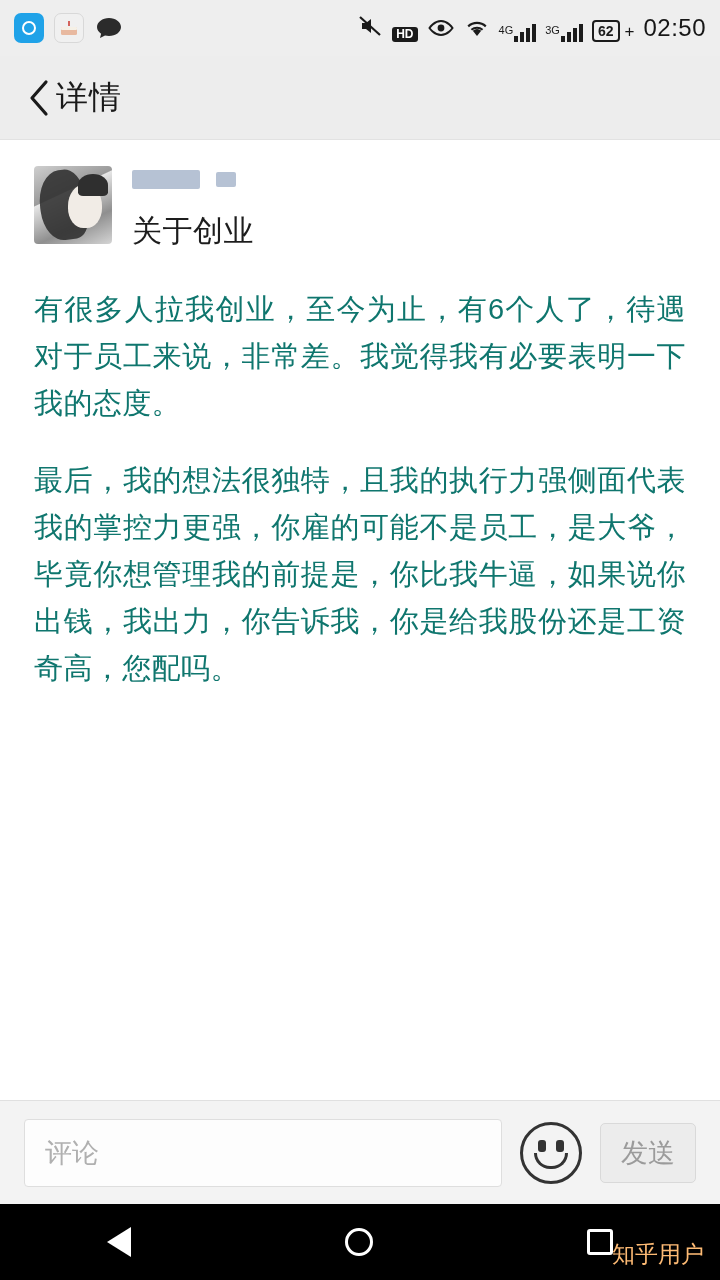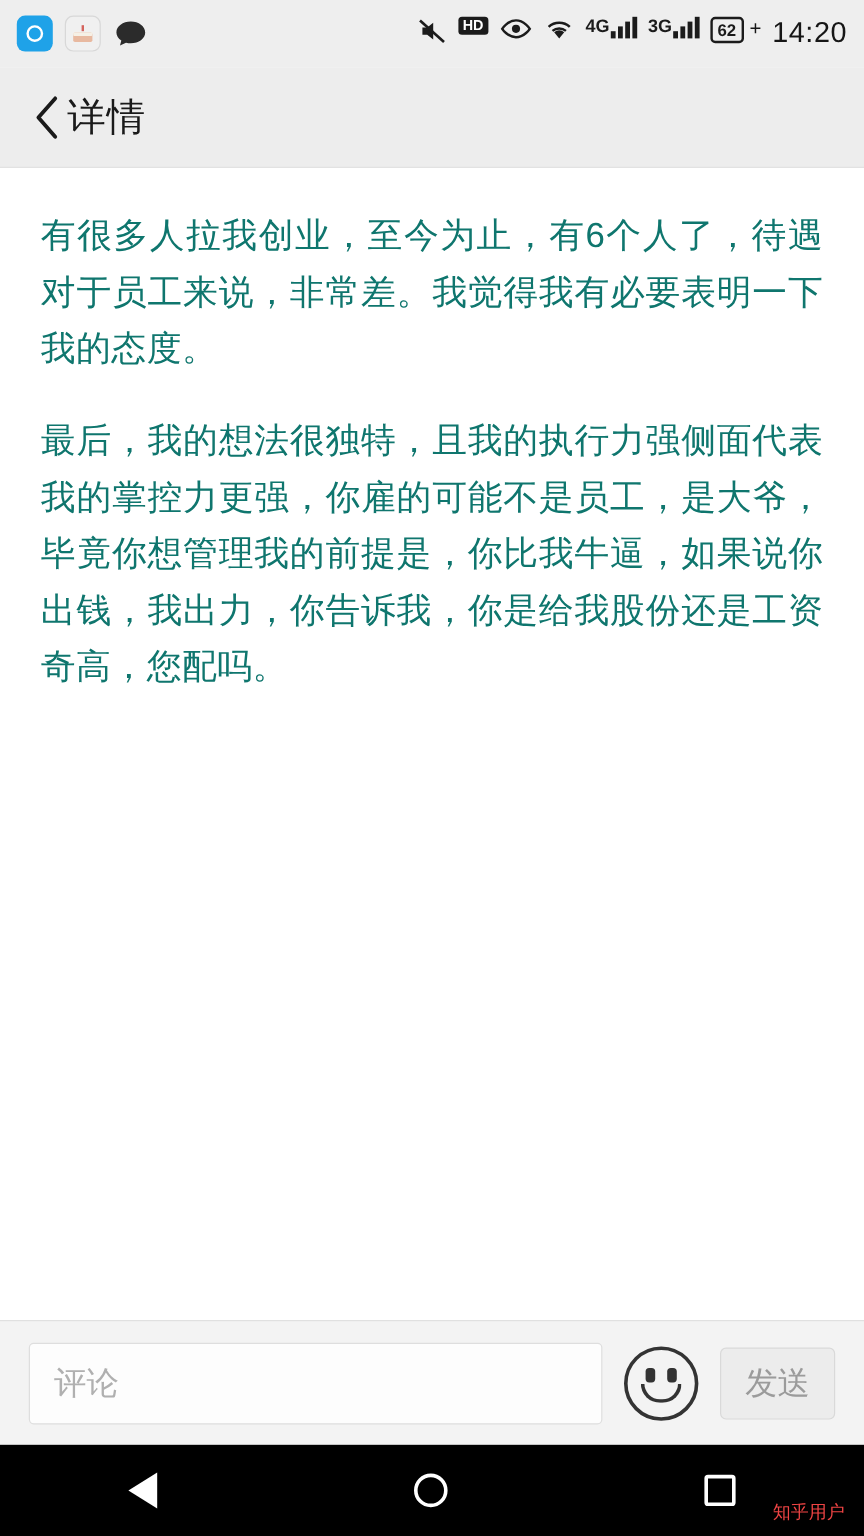--- a/index.html
+++ b/index.html
@@ -18,21 +18,21 @@
 
   
   .statusbar {
     height: 56px;
     background: #eeeeee;
     display: flex; align-items: center;
     padding: 0 14px;
     flex: 0 0 56px;
   }
   .sb-left { display: flex; align-items: center; gap: 10px; }
-  .sb-right { margin-left: auto; display: flex; align-items: flex-start; gap: 9px; }
+  .sb-right { margin-left: auto; display: flex; align-items: flex-end; gap: 9px; }
   .sb-icon { display: block; }
   .app-ic {
     width: 30px; height: 30px; border-radius: 7px;
     display: flex; align-items: center; justify-content: center;
   }
   .ic-blue { background: #1fa2e8; }
   .ic-blue .inner {
     width: 14px; height: 14px; border: 2.5px solid #fff; border-radius: 50%;
   }
   .ic-cake { background: #f0f0f0; border: 1px solid #d8d8d8; }
@@ -48,21 +48,21 @@
   }
   .clock { font-size: 24px; color: #161616; letter-spacing: .5px; }
   .plus { font-size: 17px; color: #161616; margin-left: -4px; }
   .sig { display: flex; align-items: flex-end; gap: 2px; height: 18px; }
   .sig i { display: block; width: 4px; background: #1b1b1b; }
   .sig i:nth-child(1){ height: 6px; }
   .sig i:nth-child(2){ height: 10px; }
   .sig i:nth-child(3){ height: 14px; }
   .sig i:nth-child(4){ height: 18px; }
   .sig-wrap { display: flex; align-items: flex-start; gap: 1px; }
-  .sig-wrap sup { font-size: 15px; font-weight: bold; color: #1b1b1b; }
+  .sig-wrap sup { font-size: 11px; font-weight: normal; color: #1b1b1b; }
 
   
   .titlebar {
     height: 84px; background: #ededed;
     display: flex; align-items: center;
     padding: 0 22px;
     flex: 0 0 84px;
     border-bottom: 1px solid #e2e2e2;
   }
   .back-arrow {
@@ -177,21 +177,21 @@
     border-right: 24px solid #fff;
   }
   .nav-circ {
     width: 28px; height: 28px; border: 3px solid #fff; border-radius: 50%;
   }
   .nav-sq {
     width: 26px; height: 26px; border: 3px solid #fff; border-radius: 3px;
   }
   .watermark {
     position: absolute; right: 16px; bottom: 10px;
-    font-size: 15px; color: #ef4444;
+    font-size: 23px; color: #fdba74;
   }
 </style>
 </head>
 <body>
 
 <div class="phone">
 
   <div class="statusbar">
     <div class="sb-left">
       <div class="app-ic ic-blue">
@@ -244,34 +244,45 @@
         <sup>3G</sup>
         <span class="sig">
             <i></i>
             <i></i>
             <i></i>
             <i></i>
           </span>
       </span>
       <span class="batt">62</span>
       <span class="plus">+</span>
-      <span class="clock">14:20</span>
+      <span class="clock">02:50</span>
     </div>
   </div>
 
   <div class="titlebar">
     <div class="back-arrow">
       <svg width="22" height="38" viewBox="0 0 22 38">
           <polyline points="18,3 4,19 18,35" fill="none" stroke="#1a1a1a" stroke-width="3.2" stroke-linecap="round" stroke-linejoin="round"></polyline>
         </svg>
     </div>
     <div class="title-text">详情</div>
   </div>
 
   <div class="content">
+    <div class="post-head">
+      <div class="avatar">
+        <div class="hair"></div>
+          <div class="face"></div>
+          <div class="hair2"></div>
+      </div>
+      <div class="post-meta">
+        <span class="name-redact"></span><span class="name-redact2"></span>
+        <div class="post-title">关于创业</div>
+      </div>
+    </div>
 
     <div class="post-body">
       <p>有很多人拉我创业，至今为止，有6个人了，待遇对于员工来说，非常差。我觉得我有必要表明一下我的态度。</p>
       <p class="tight">最后，我的想法很独特，且我的执行力强侧面代表我的掌控力更强，你雇的可能不是员工，是大爷，毕竟你想管理我的前提是，你比我牛逼，如果说你出钱，我出力，你告诉我，你是给我股份还是工资奇高，您配吗。</p>
 
     </div>
     <div class="fade-bottom"></div>
   </div>
 
   <div class="commentbar">

